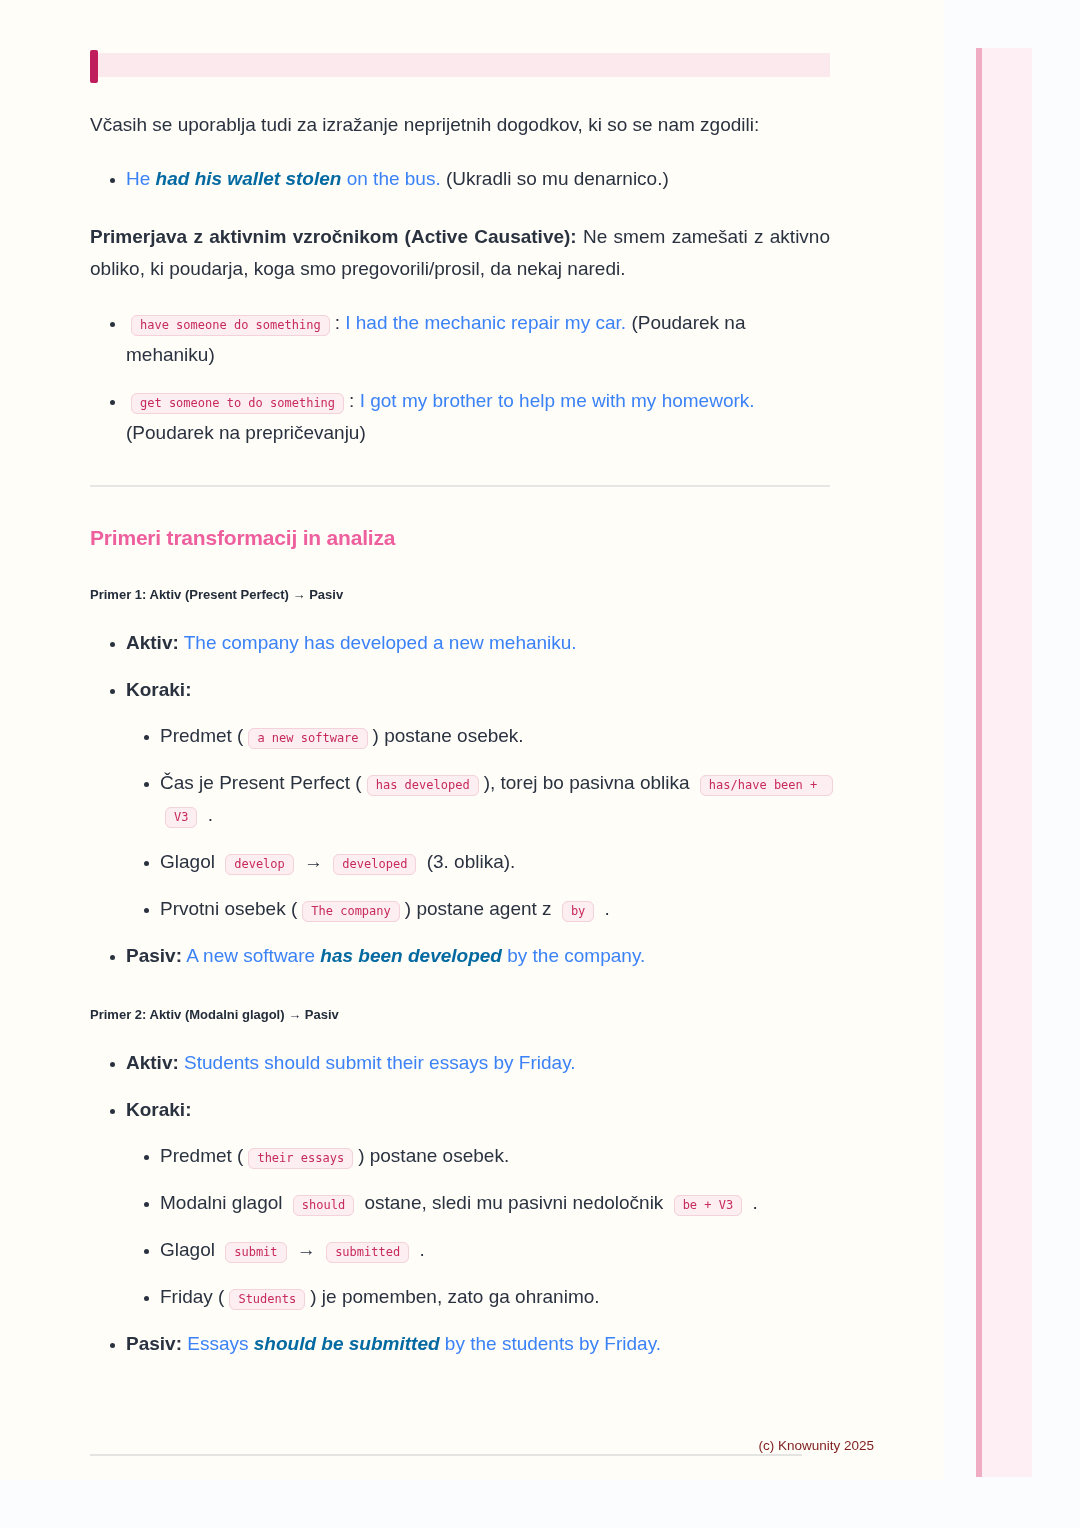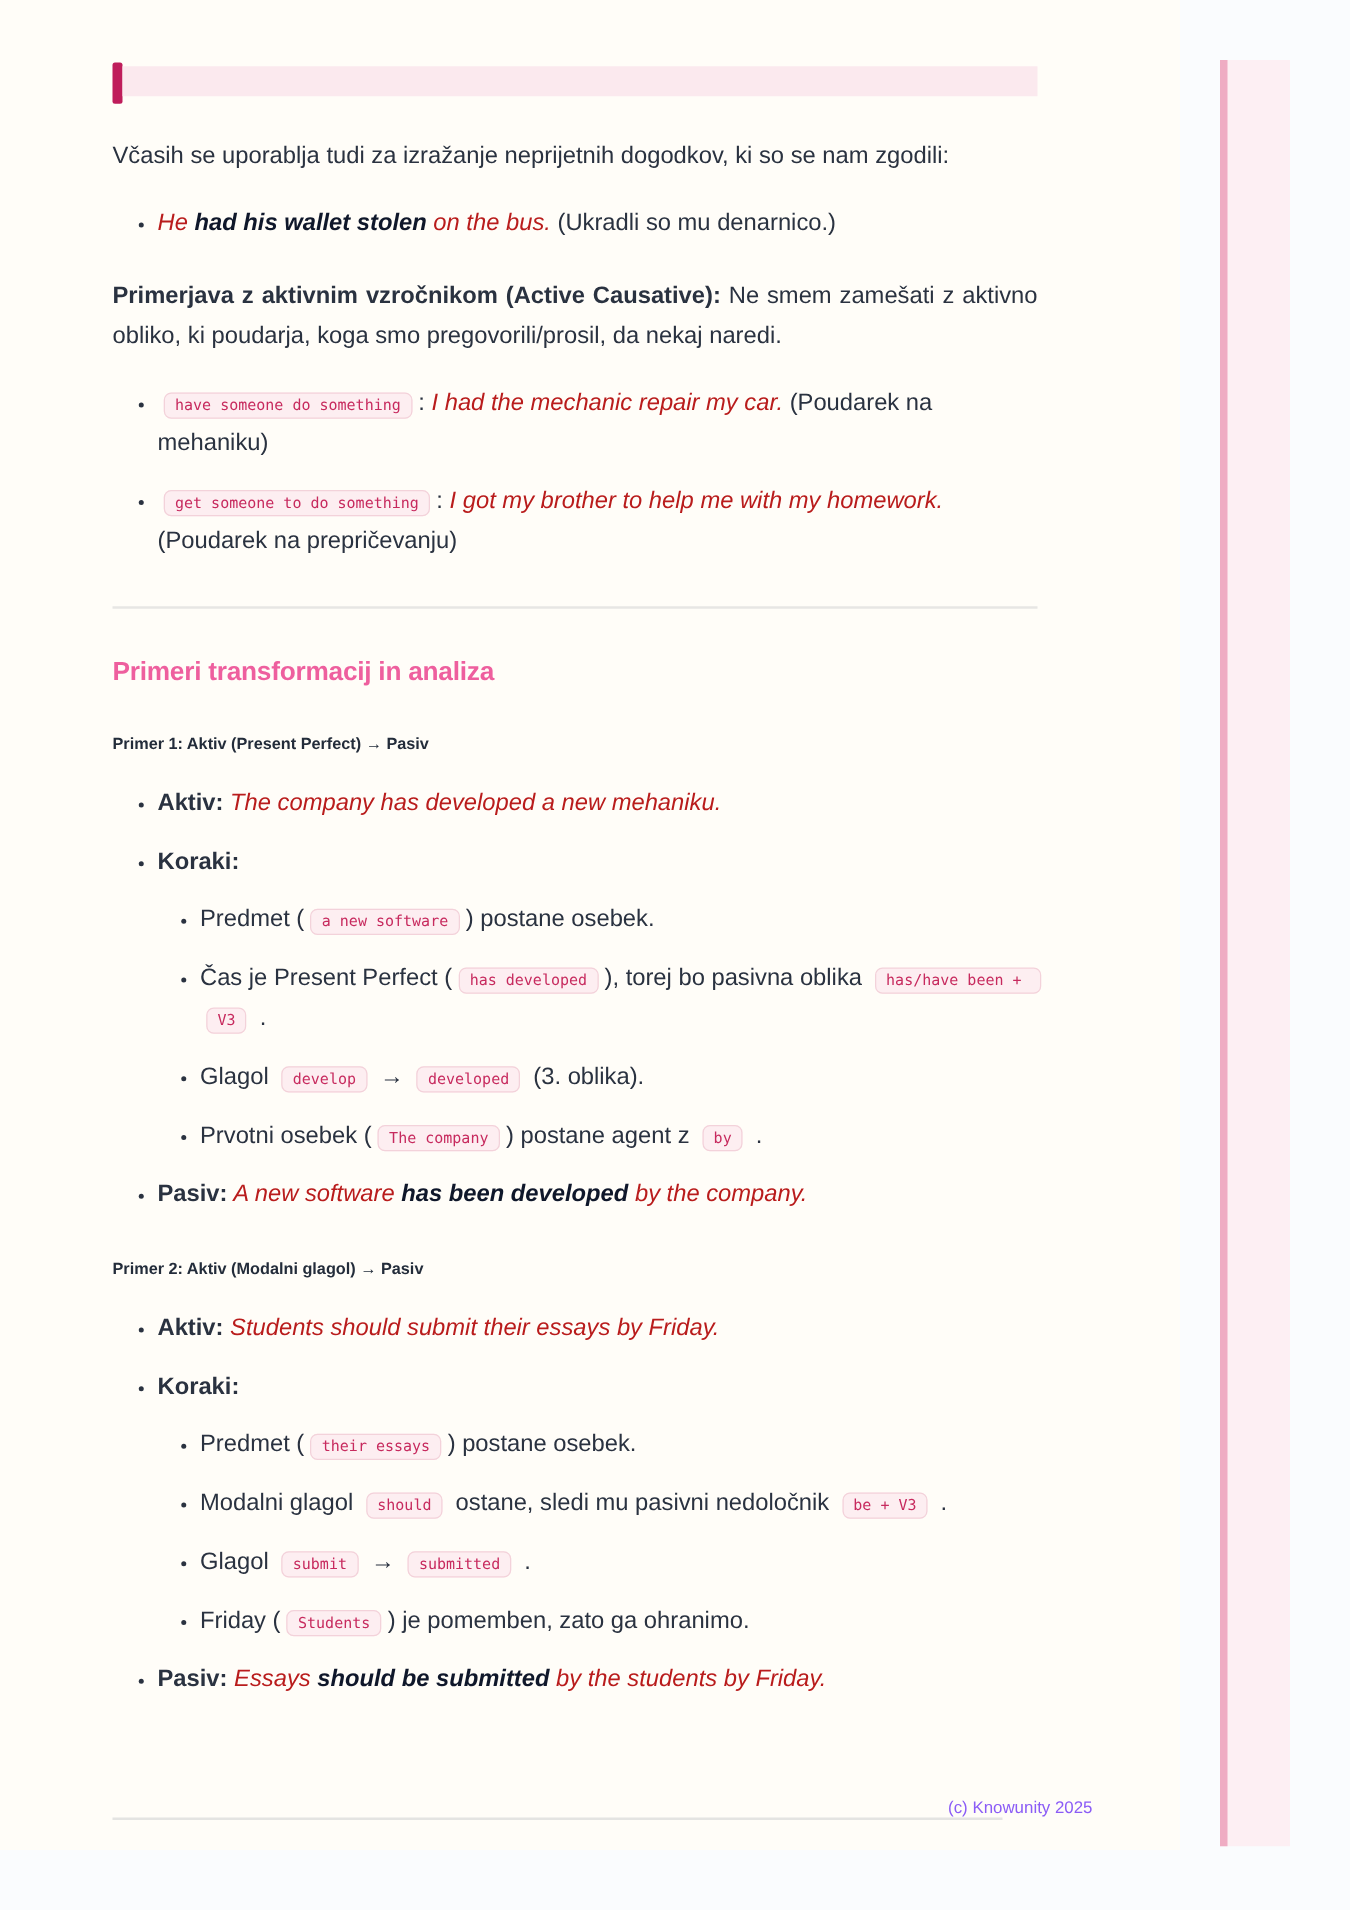--- a/index.html
+++ b/index.html
@@ -56,22 +56,22 @@
     font-size: 21px; line-height: 1.25;
     color: #ee5f9e; letter-spacing: -0.2px;
     font-weight: 700;
   }
   h3.example-title {
     margin: 32px 0 0;
     font-size: 13px; color: #232c3a; font-weight: 700;
   }
   .after-h3 { margin-top: 26px; }
 
-  .seg-i { font-style: italic; color: #b91c1c; }
-  .seg-bi { font-style: italic; font-weight: 700; color: #0f172a; }
+  .seg-i { color: #3b82f6; }
+  .seg-bi { font-style: italic; font-weight: 700; color: #0369a1; }
   .seg-c {
     font-family: "DejaVu Sans Mono", "Liberation Mono", monospace;
     font-size: 12px;
     color: #c72a5e;
     background: #fdeef1;
     border: 1px solid #f3d2da;
     border-radius: 6px;
     padding: 2px 8px 3px;
     margin: 0 5px;
     white-space: pre-wrap;
@@ -81,21 +81,21 @@
   .footer-rule {
     position: absolute;
     left: 90px; top: 1446px;
     width: 712px; height: 0;
     border: none; border-top: 2px solid #e4e4e2;
     z-index: 2;
   }
   .footer-credit {
     position: absolute;
     top: 1438px; right: 70px;
-    font-size: 13.5px; color: #8b5cf6;
+    font-size: 13.5px; color: #7f1d1d;
     z-index: 3;
   }
 </style>
 </head>
 <body>
 
 <div class="page">
   <div class="right-rail"></div>
 
   <div class="content">

